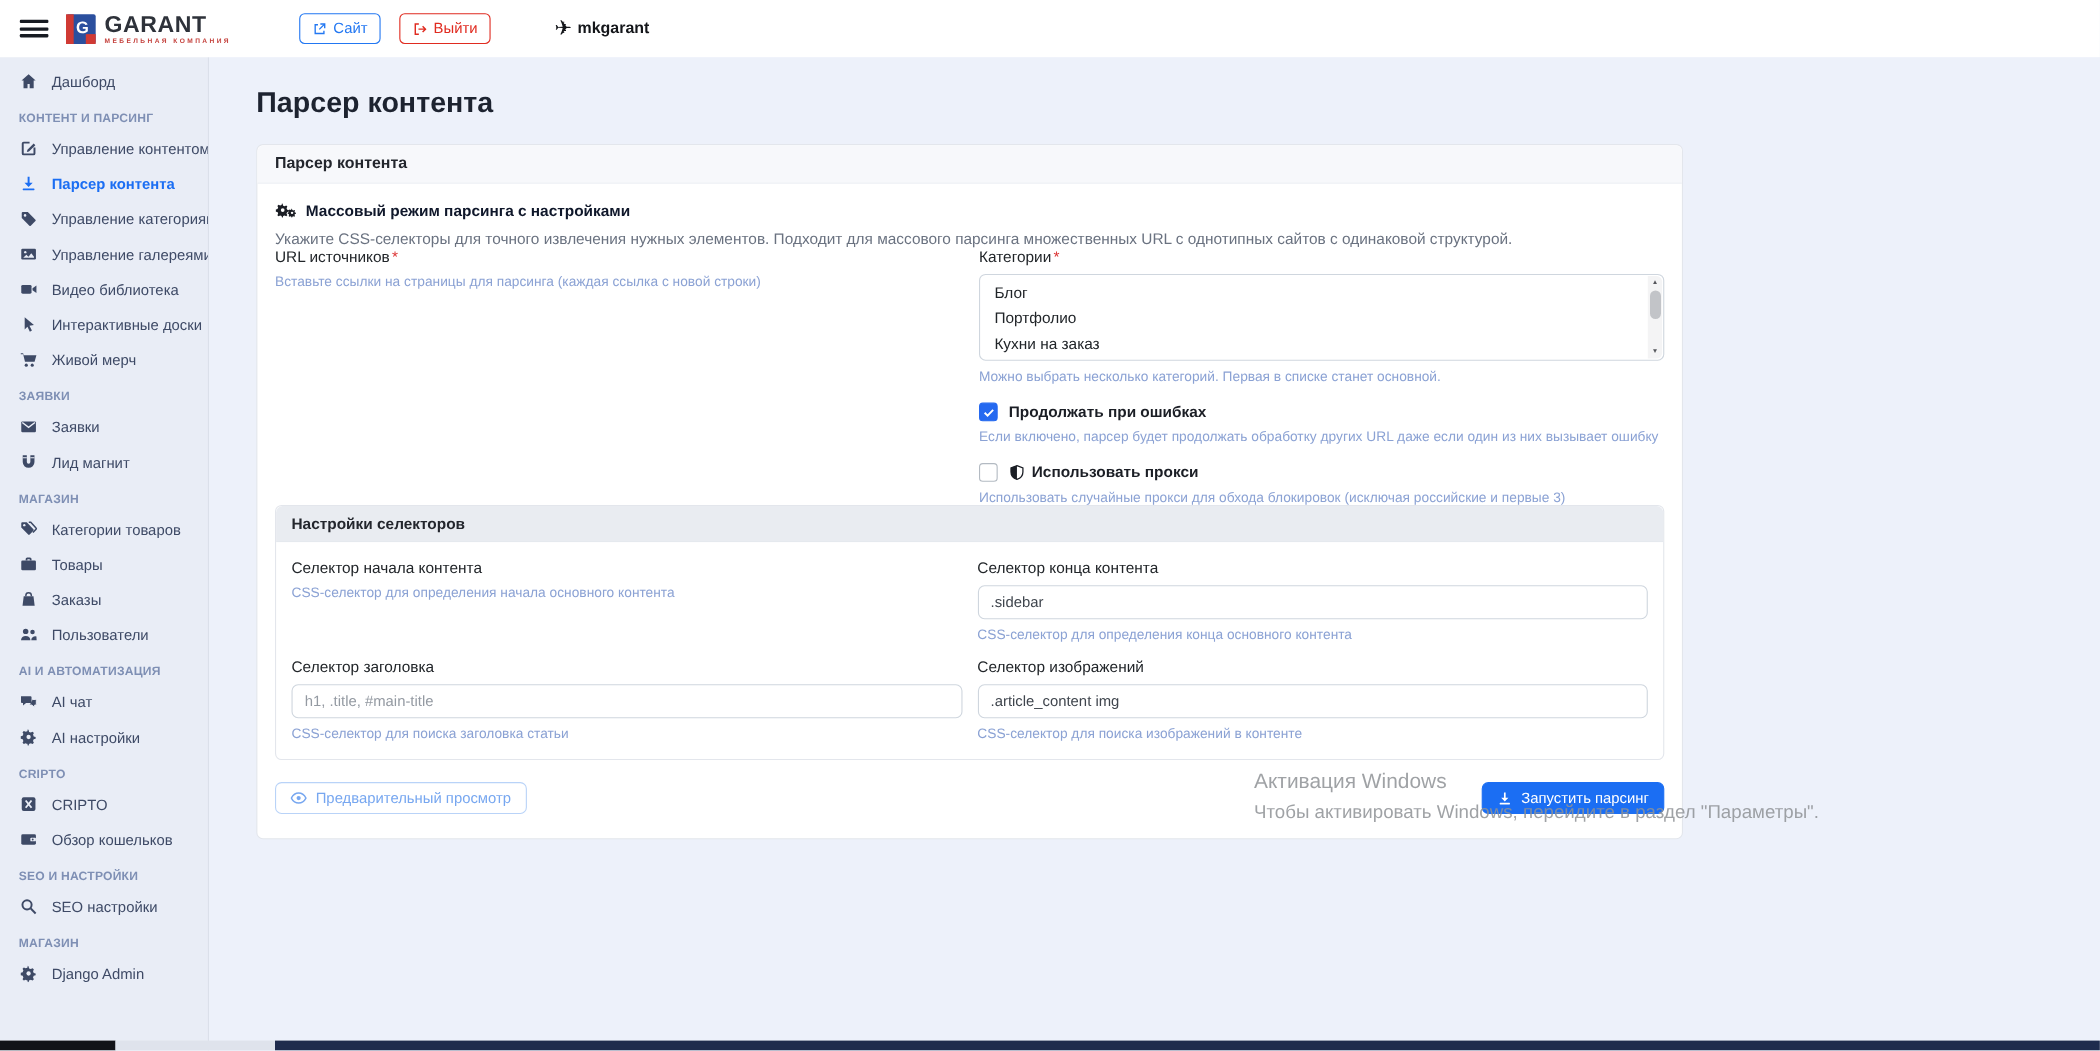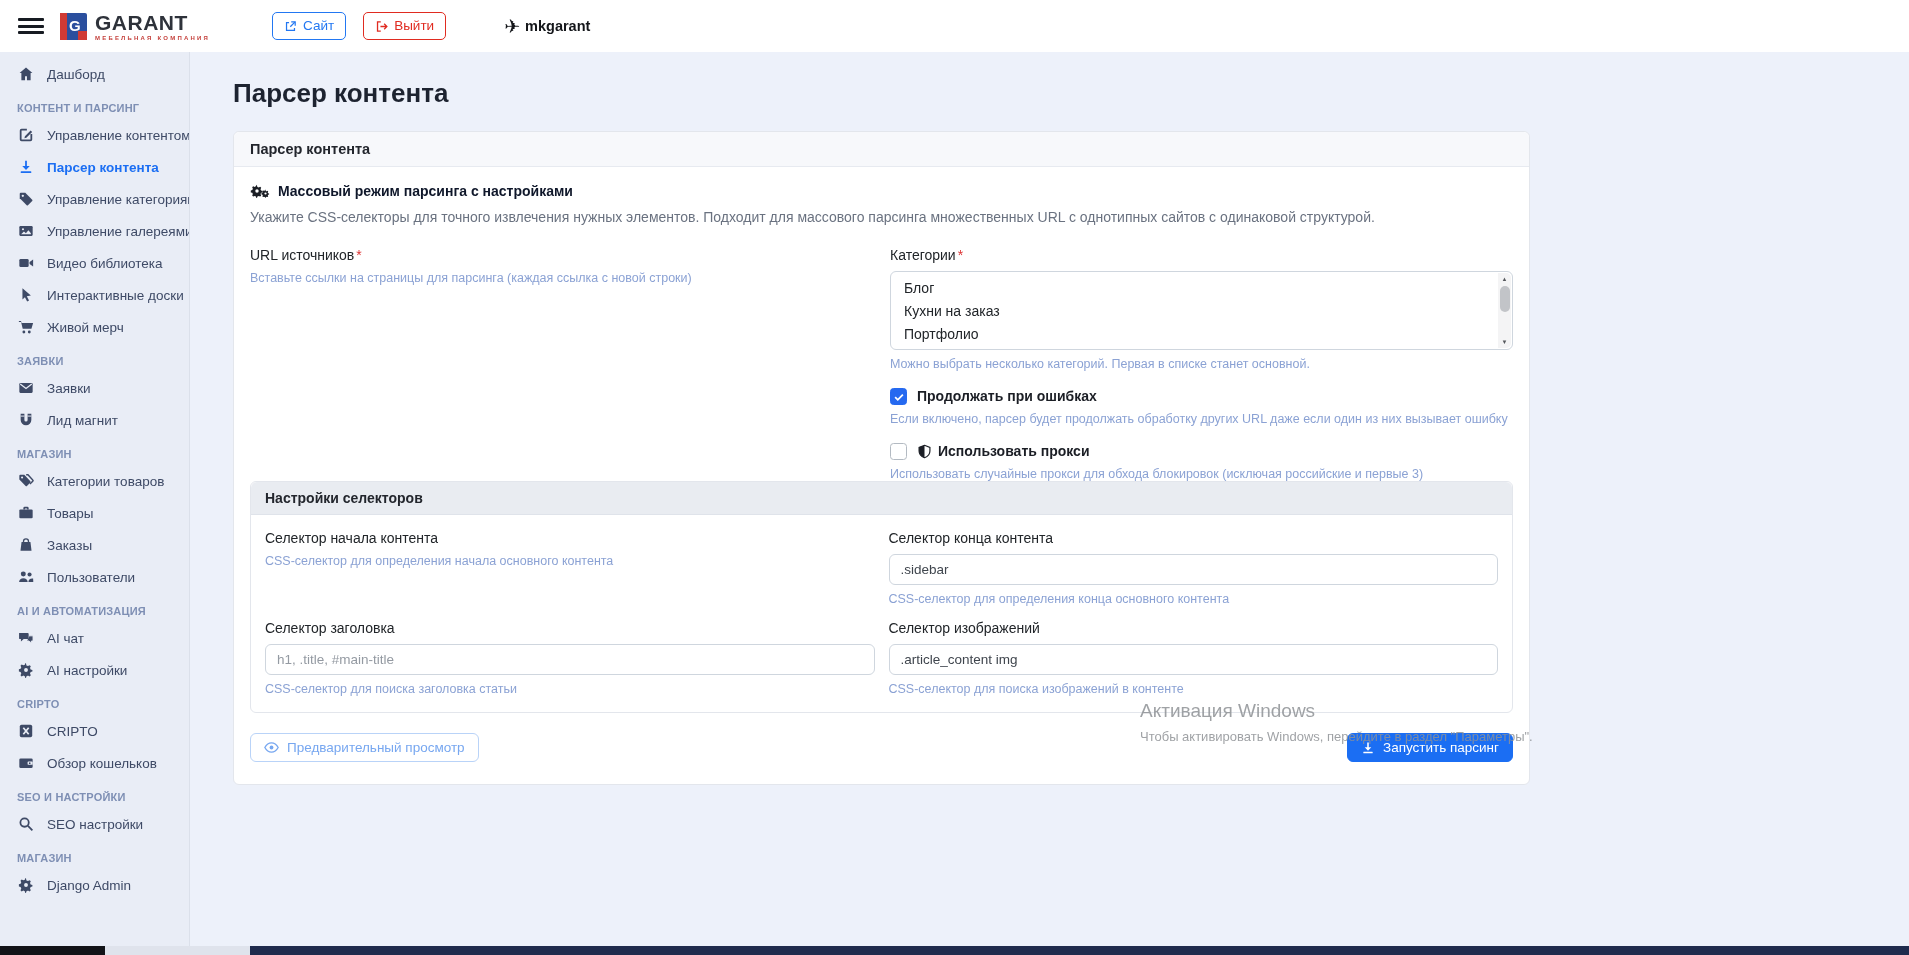--- a/index.html
+++ b/index.html
@@ -56,21 +56,21 @@
   .page-title{font-size:26px;font-weight:600;color:#1d2330;margin:0 0 22px;}
   .card{width:1297px;background:#fff;border:1px solid #e3e6ec;border-radius:6px;}
   .card-header{background:#f7f8fb;border-bottom:1px solid #e7eaf0;border-radius:6px 6px 0 0;
     padding:9px 16px;font-size:14.5px;font-weight:700;color:#23262d;}
   .card-body{padding:16px;}
   .mode-title{display:flex;align-items:center;gap:8px;font-size:14px;font-weight:700;color:#0f172a;}
   .cogs{display:flex;align-items:flex-end;}
   .cogs svg{fill:#1b1e25;}
   .mode-desc{margin-top:10px;font-size:14px;color:var(--muted);}
 
-  .form-row{display:flex;gap:17px;margin-top:22px;}
+  .form-row{display:flex;gap:17px;}
   .form-col{flex:1;min-width:0;}
   .field-label{font-size:14px;color:#212529;margin-bottom:8px;}
   .req{color:var(--danger);margin-left:2px;}
   textarea.url-input{
     width:100%;height:101px;border:1px solid var(--border);border-radius:6px;
     padding:8px 12px;font-size:14px;font-family:inherit;color:#495057;line-height:1.65;resize:both;outline:none;
   }
   textarea.url-input::placeholder{color:#979ea6;}
   .help{font-size:12.5px;color:var(--help);margin-top:7px;}
 
@@ -110,21 +110,21 @@
   .btn-run{
     display:flex;align-items:center;gap:8px;background:var(--accent);border:1px solid var(--accent);color:#fff;
     border-radius:6px;font-size:13.5px;padding:6px 13px;cursor:pointer;
   }
   .btn-run svg{fill:#fff;width:14px;height:14px;}
   .btn-preview svg{width:15px;height:15px;}
 
   
   .watermark{position:absolute;left:1140px;top:700px;z-index:40;pointer-events:none;color:#8f9296;}
   .wm1{font-size:19px;opacity:.85;}
-  .wm2{font-size:13px;margin-top:7px;opacity:.85;}
+  .wm2{font-size:17px;margin-top:7px;opacity:.85;}
 
   
   .taskbar{position:absolute;left:0;right:0;bottom:0;height:9px;display:flex;z-index:50;}
   .taskbar .t1{width:105px;background:#121318;}
   .taskbar .t2{width:145px;background:#dfe3ec;}
   .taskbar .t3{flex:1;background:#1f2b4d;}
 </style>
 </head>
 <body>
 
@@ -396,22 +396,22 @@
           <div class="help">Вставьте ссылки на страницы для парсинга (каждая ссылка с новой строки)</div>
         </div>
 
         <div class="form-col">
           <div class="field-label">
             <span>Категории</span><span class="req">*</span>
           </div>
           <div class="listbox">
             <div class="opts">
                 <div class="opt">Блог</div>
+                <div class="opt">Портфолио</div>
                 <div class="opt">Кухни на заказ</div>
-                <div class="opt">Портфолио</div>
                 <div class="opt">Шкафы купе</div>
               </div>
             <div class="sb">
               <div class="arr up">▲</div>
               <div class="thumb"></div>
               <div class="arr dn">▼</div>
             </div>
           </div>
           <div class="help">Можно выбрать несколько категорий. Первая в списке станет основной.</div>
 

